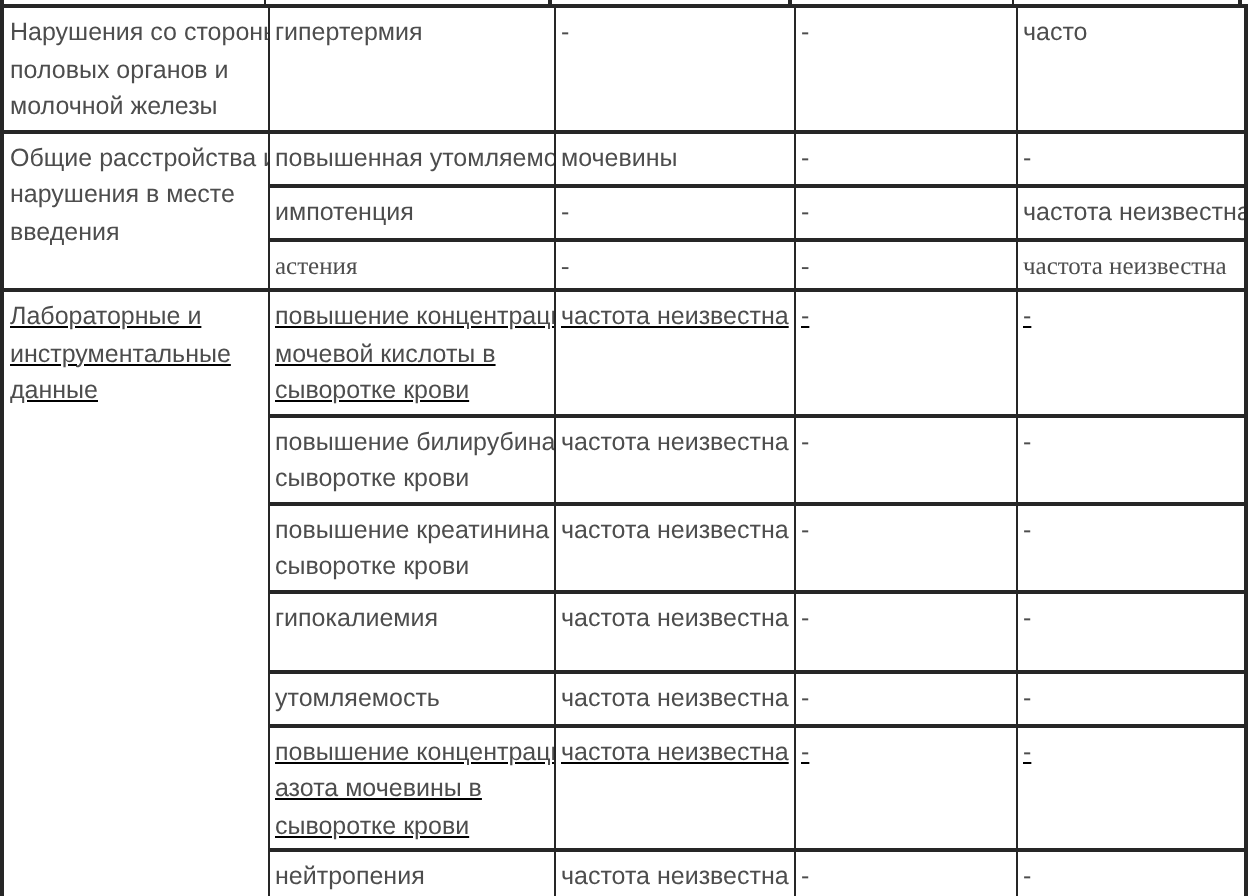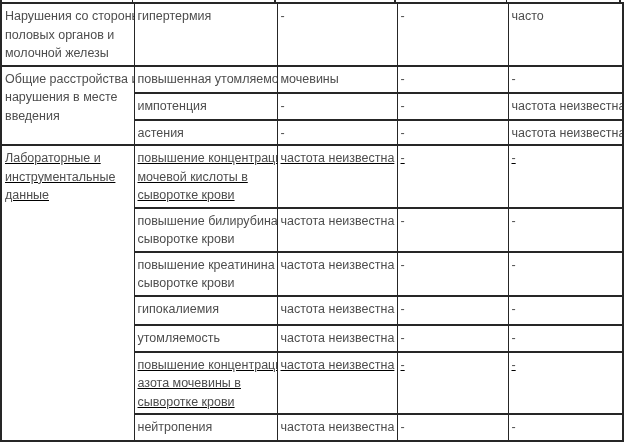--- a/index.html
+++ b/index.html
@@ -34,24 +34,24 @@
     padding:3px 2px 2px 3px;
     font-size:12.5px;
     line-height:18.5px;
     color:var(--text-color,#4d4d4d);
     white-space:pre;
     overflow:hidden;
   }
   td.thick-right{border-right-width:2px;}
   tr.rh62{height:62px;}
   tr.rh27{height:27px;}
-  tr.rh25{height:25px;}
+  tr.rh25{height:25px;font-family:Liberation Serif, serif;}
   tr.rh61{height:61px;text-decoration:underline;}
   tr.rh43{height:43px;}
-  tr.rh29{height:29px;padding-left:32px;}
+  tr.rh29{height:40px;padding-left:32px;}
 </style>
 </head>
 <body>
 
 <div class="screen">
 
   <div class="stub s0"></div>
   <div class="stub s1"></div>
   <div class="stub s2"></div>
   <div class="stub s3"></div>

